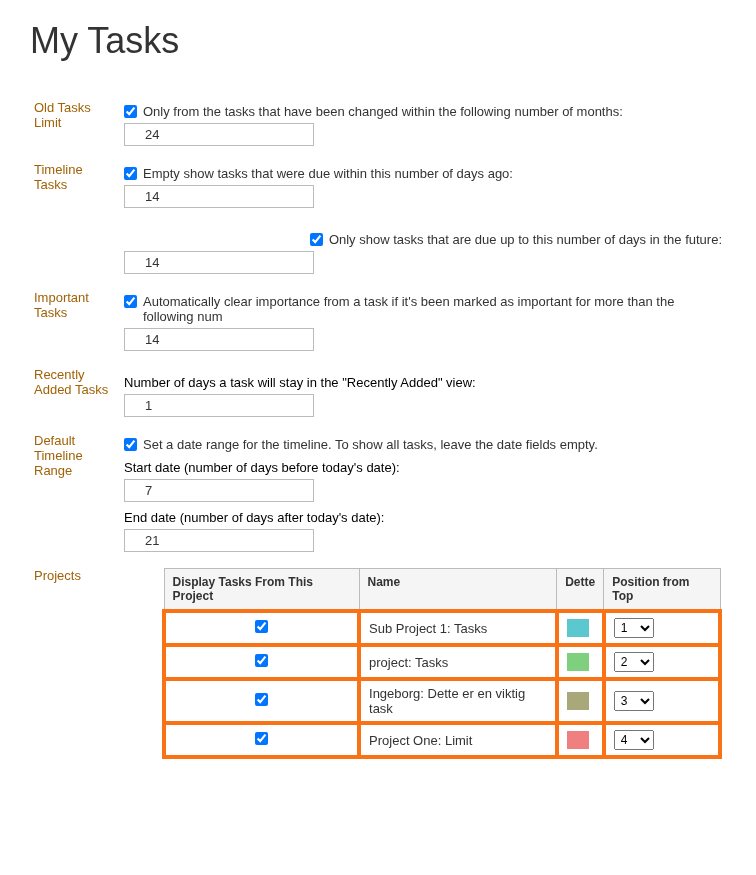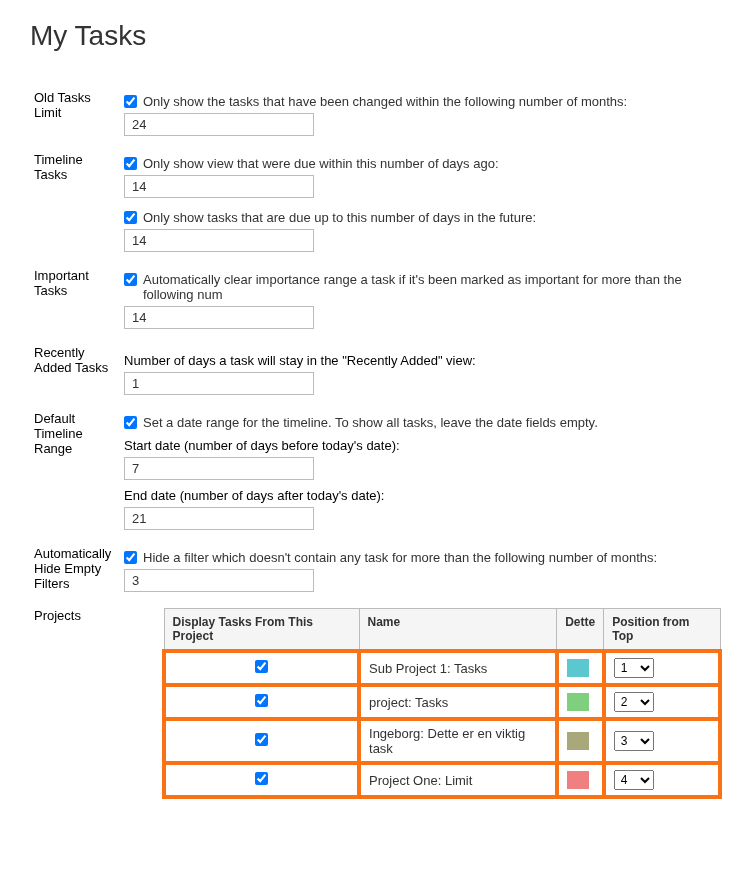--- a/index.html
+++ b/index.html
@@ -4,48 +4,48 @@
   <style>
     * { box-sizing: border-box; margin: 0; padding: 0; }
     body {
       font-family: 'Segoe UI', Tahoma, Geneva, Verdana, sans-serif;
       font-size: 13px;
       background: #fff;
       color: #333;
       padding: 20px 30px;
     }
     h1 {
-      font-size: 28px;
+      font-size: 36px;
       font-weight: 300;
       color: #333;
       margin-bottom: 30px;
     }
     .settings-table {
       width: 100%;
       border-collapse: collapse;
     }
     .settings-table > tbody > tr > td {
       vertical-align: top;
       padding: 8px 4px;
     }
     .label-cell {
       width: 105px;
-      color: #000000;
+      color: #a16207;
       font-size: 13px;
       padding-right: 12px;
       padding-top: 10px;
     }
     .content-cell {
       padding-left: 4px;
     }
     .field-input {
       display: block;
       width: 190px;
       border: 1px solid #bbb;
-      padding: 3px 7px;
+      padding: 3px 20px;
       font-size: 13px;
       margin-top: 4px;
       color: #333;
       background: #fff;
     }
     .checkbox-row {
       display: flex;
       align-items: flex-start;
       margin-bottom: 4px;
       margin-top: 4px;
@@ -104,48 +104,48 @@
 <h1>My Tasks</h1>
 
 <table class="settings-table">
   <tbody>
 
     <tr>
       <td class="label-cell">Old Tasks Limit</td>
       <td class="content-cell">
         <div class="checkbox-row">
           <input type="checkbox" checked="" style="">
-          <span class="checkbox-label">Only show the tasks that have been changed within the following number of months:</span>
+          <span class="checkbox-label">Only from the tasks that have been changed within the following number of months:</span>
         </div>
         <input type="text" class="field-input" value="24" style="">
       </td>
     </tr>
 
     <tr>
       <td class="label-cell">Timeline Tasks</td>
       <td class="content-cell">
         <div class="checkbox-row">
           <input type="checkbox" checked="" style="">
-          <span class="checkbox-label">Only show view that were due within this number of days ago:</span>
+          <span class="checkbox-label">Empty show tasks that were due within this number of days ago:</span>
         </div>
         <input type="text" class="field-input" value="14" style="">
-        <div class="checkbox-row" style="margin-top:12px;">
+        <div class="checkbox-row" style="margin-top:24px;justify-content:flex-end;">
           <input type="checkbox" checked="" style="">
           <span class="checkbox-label">Only show tasks that are due up to this number of days in the future:</span>
         </div>
         <input type="text" class="field-input" value="14" style="">
       </td>
     </tr>
 
     <tr>
       <td class="label-cell">Important Tasks</td>
       <td class="content-cell">
         <div class="checkbox-row">
           <input type="checkbox" checked="" style="">
-          <span class="checkbox-label">Automatically clear importance range a task if it's been marked as important for more than the following num</span>
+          <span class="checkbox-label">Automatically clear importance from a task if it's been marked as important for more than the following num</span>
         </div>
         <input type="text" class="field-input" value="14" style="">
       </td>
     </tr>
 
     <tr>
       <td class="label-cell">Recently Added Tasks</td>
       <td class="content-cell">
         <div class="sub-label">Number of days a task will stay in the "Recently Added" view:</div>
         <input type="text" class="field-input" value="1" style="">
@@ -159,30 +159,20 @@
           <input type="checkbox" checked="" style="">
           <span class="checkbox-label">Set a date range for the timeline. To show all tasks, leave the date fields empty.</span>
         </div>
         <div class="sub-label">Start date (number of days before today's date):</div>
         <input type="text" class="field-input" value="7" style="">
         <div class="sub-label">End date (number of days after today's date):</div>
         <input type="text" class="field-input" value="21" style="">
       </td>
     </tr>
 
-    <tr>
-      <td class="label-cell">Automatically Hide Empty Filters</td>
-      <td class="content-cell">
-        <div class="checkbox-row">
-          <input type="checkbox" checked="" style="">
-          <span class="checkbox-label">Hide a filter which doesn't contain any task for more than the following number of months:</span>
-        </div>
-        <input type="text" class="field-input" value="3" style="">
-      </td>
-    </tr>
 
     <tr>
       <td class="label-cell">Projects</td>
       <td class="content-cell">
         <table class="projects-table">
           <thead>
             <tr>
               <th>Display Tasks From This Project</th>
               <th>Name</th>
               <th>Dette</th>

